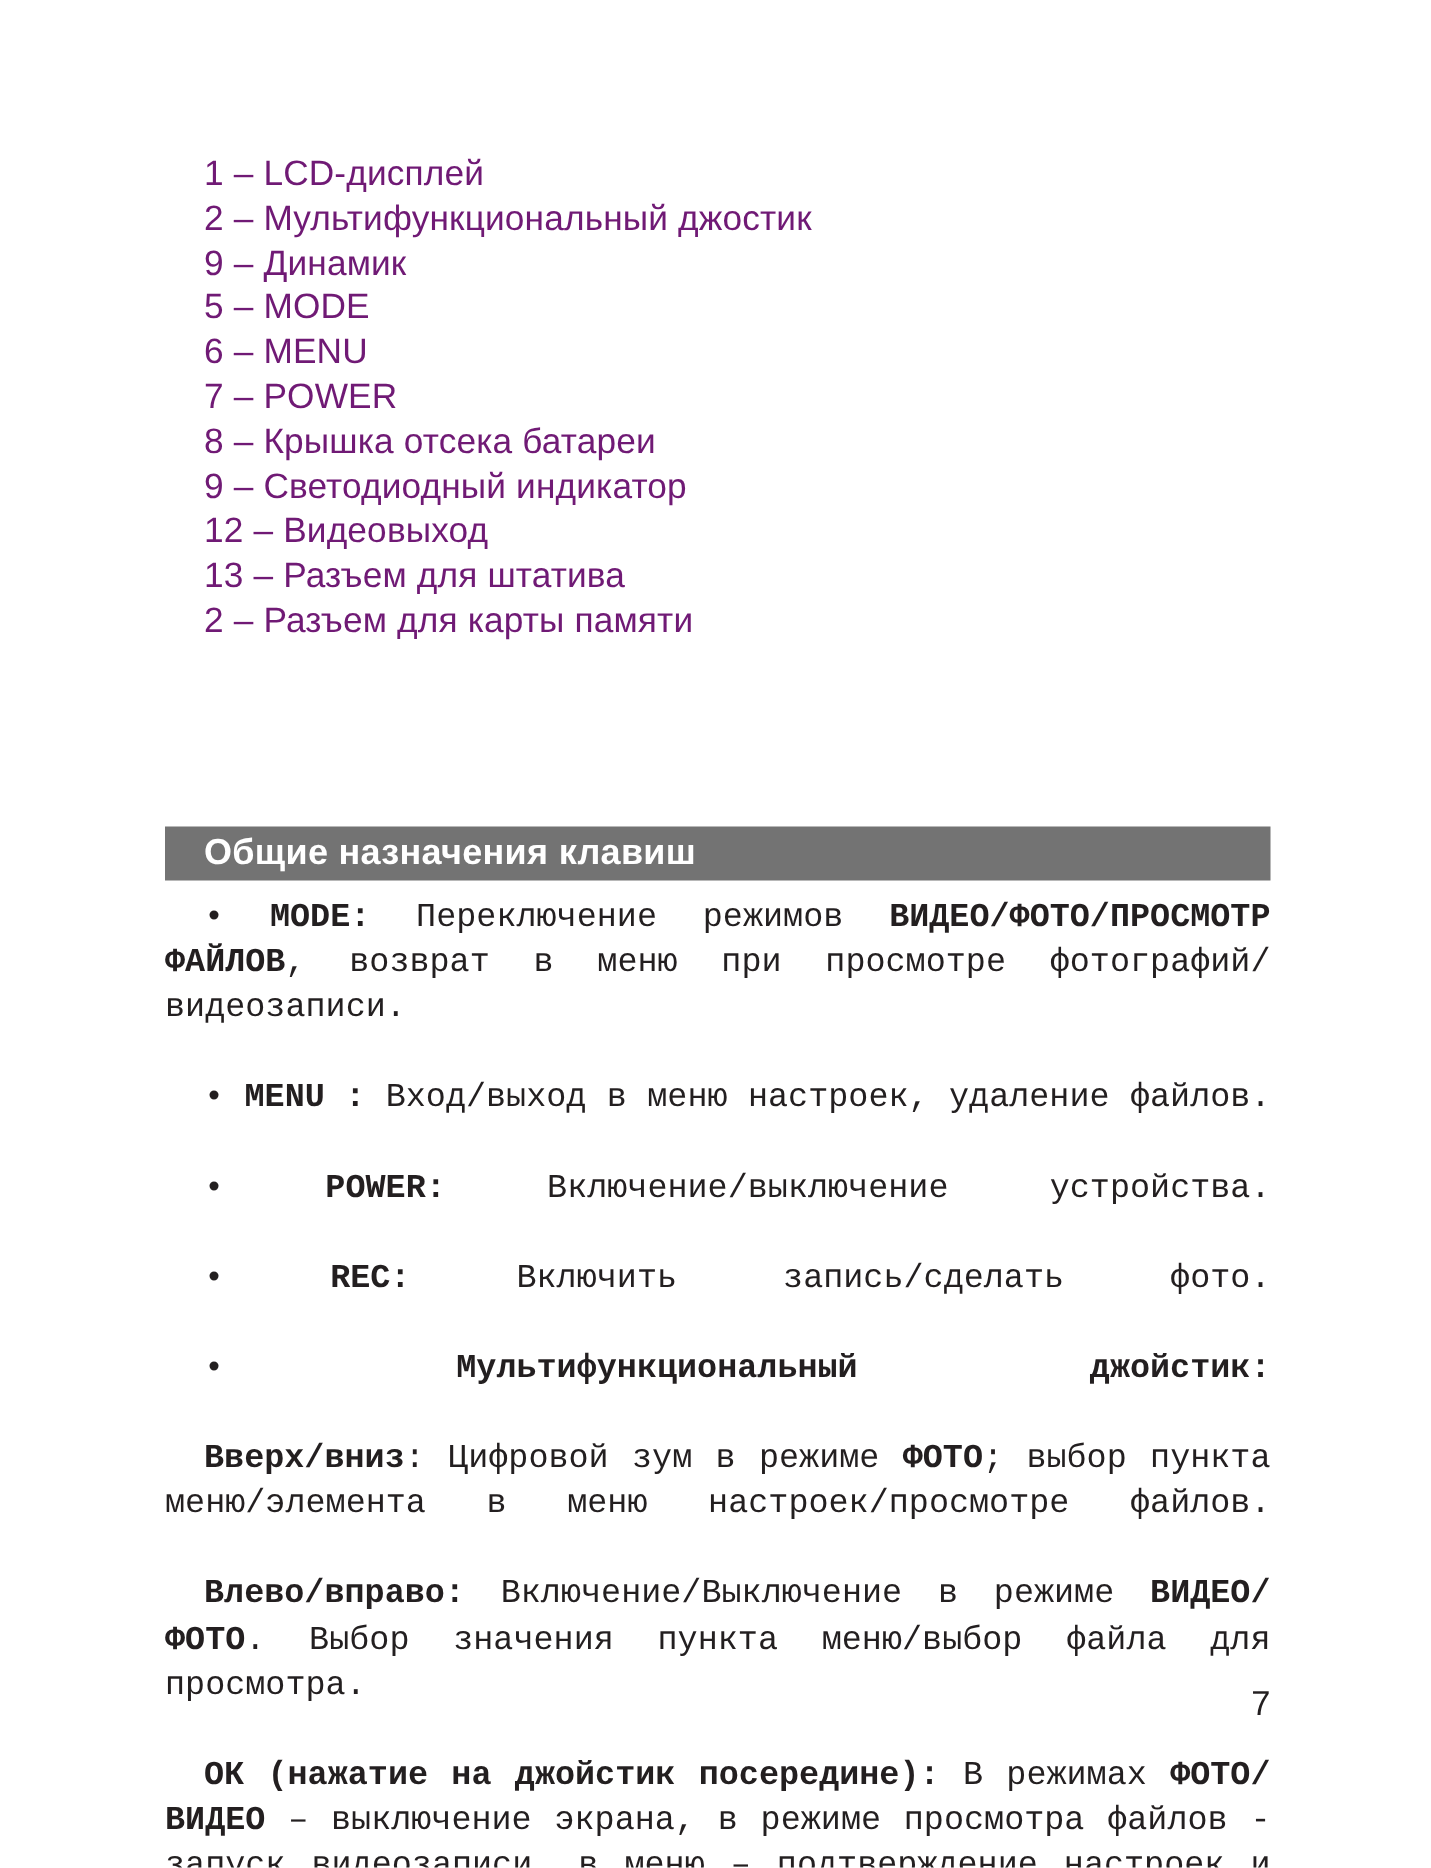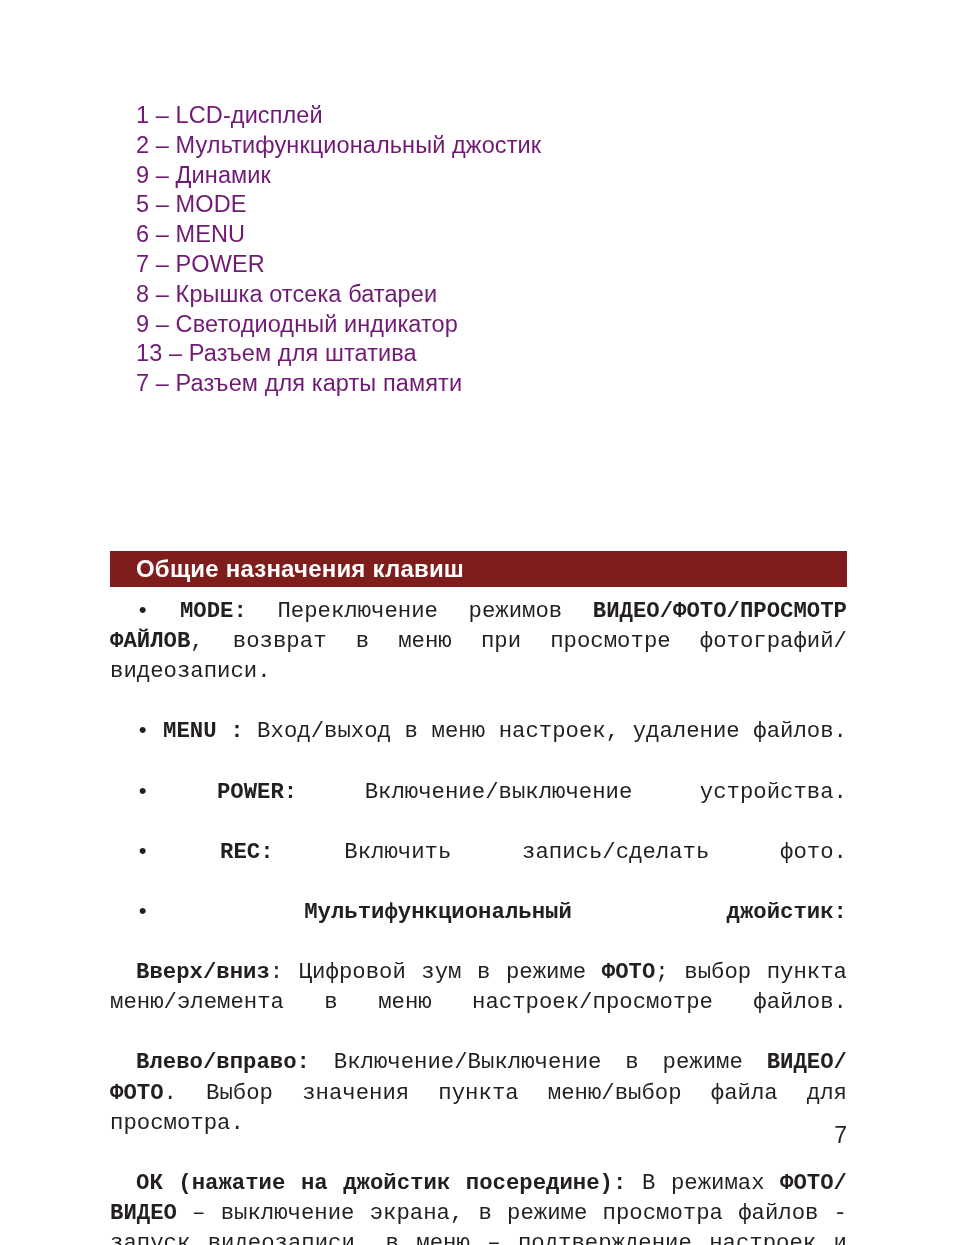--- a/index.html
+++ b/index.html
@@ -37,21 +37,21 @@
     letter-spacing: 0.1px;
   }
 
   
   .section-bar {
     position: absolute;
     left: 110px;
     top: 551px;
     width: 737px;
     height: 36px;
-    background: #7f1d1d;
+    background: #737373;
   }
   .section-bar .section-title {
     position: absolute;
     left: 26px;
     top: 50%;
     transform: translateY(-50%);
     font-family: "Liberation Sans", sans-serif;
     font-weight: bold;
     font-size: 24px;
     color: #ffffff;
@@ -113,22 +113,23 @@
 
   <div class="parts-list">
     <div class="part-line">1 – LCD-дисплей</div>
     <div class="part-line">2 – Мультифункциональный джостик</div>
     <div class="part-line">9 – Динамик</div>
     <div class="part-line">5 – MODE</div>
     <div class="part-line">6 – MENU</div>
     <div class="part-line">7 – POWER</div>
     <div class="part-line">8 – Крышка отсека батареи</div>
     <div class="part-line">9 – Светодиодный индикатор</div>
+    <div class="part-line">12 – Видеовыход</div>
     <div class="part-line">13 – Разъем для штатива</div>
-    <div class="part-line">7 – Разъем для карты памяти</div>
+    <div class="part-line">2 – Разъем для карты памяти</div>
   </div>
 
   <div class="section-bar">
     <div class="section-title">Общие назначения клавиш</div>
   </div>
 
   <div class="body-copy">
 
     <p><span class="bullet">•</span>&nbsp;<b>MODE:</b><span> Переключение режимов </span><b>ВИДЕО/ФОТО/ПРОСМОТР ФАЙЛОВ</b><span>, возврат в меню при просмотре фотографий/видеозаписи.</span></p>
 

